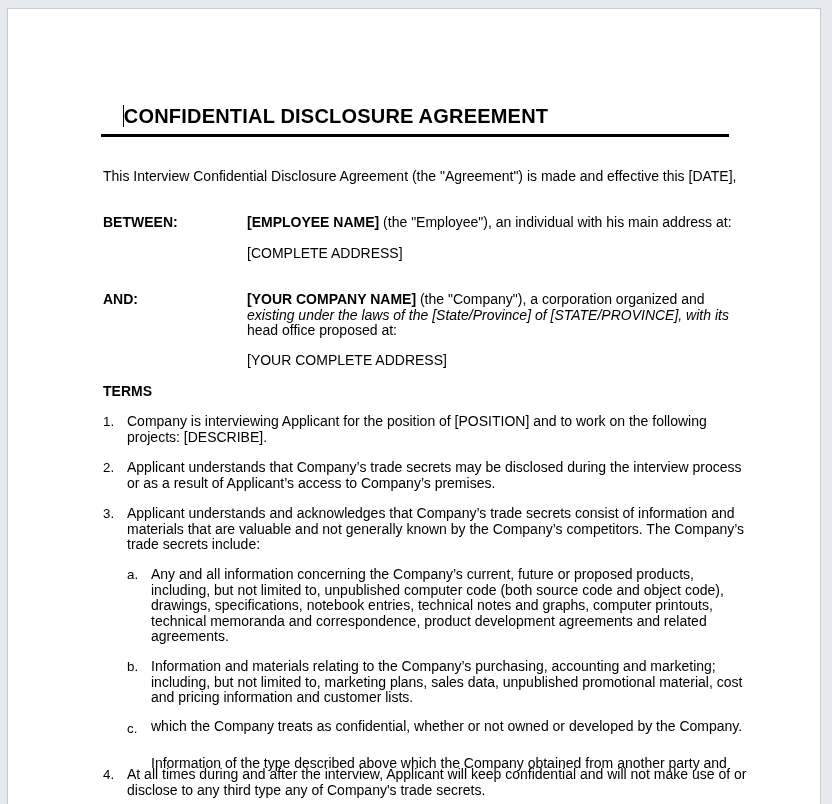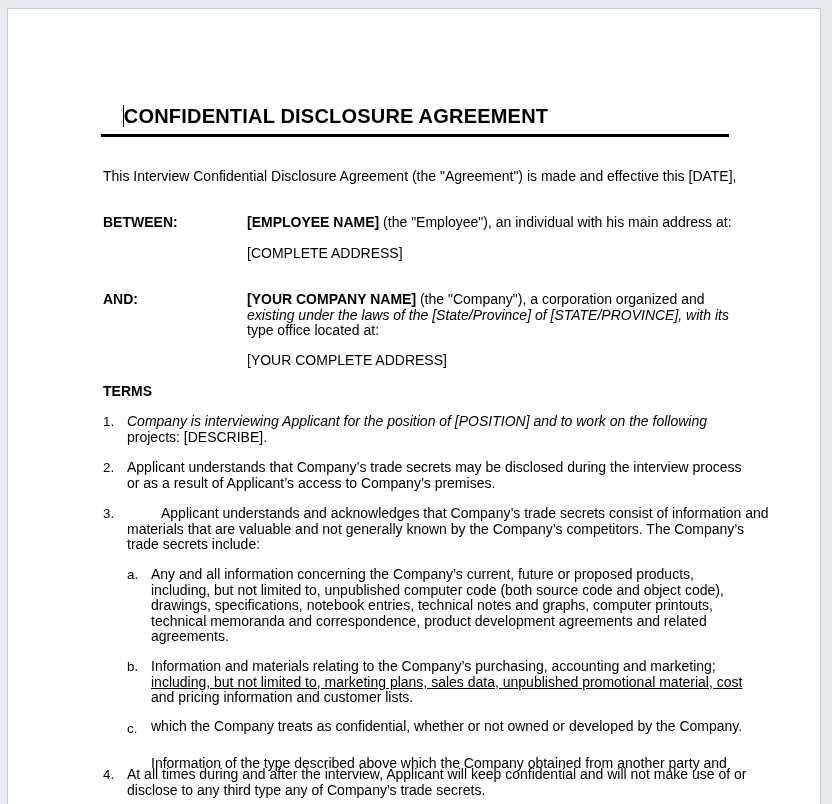--- a/index.html
+++ b/index.html
@@ -83,48 +83,48 @@
 <div class="txt" style="left:247px; top:215px;">
   <span class="b">[EMPLOYEE NAME]</span><span> (the "Employee"), an individual with his main address at:</span>
 </div>
 <div class="txt" style="left:247px; top:246px;">[COMPLETE ADDRESS]</div>
 
 <div class="txt b" style="left:103px; top:292px;">AND:</div>
 <div class="txt" style="left:247px; top:292px;">
   <span class="b">[YOUR COMPANY NAME]</span><span> (the "Company"), a corporation organized and</span>
 </div>
 <div class="txt" style="left:247px; top:307.5px;font-style:italic;">existing under the laws of the [State/Province] of [STATE/PROVINCE], with its</div>
-<div class="txt" style="left:247px; top:323px;">type office located at:</div>
+<div class="txt" style="left:247px; top:323px;">head office proposed at:</div>
 <div class="txt" style="left:247px; top:353px;">[YOUR COMPLETE ADDRESS]</div>
 
 <div class="txt b" style="left:103px; top:384px;">TERMS</div>
 
 <div class="num" style="left:103px; top:414px;">1.</div>
-<div class="txt" style="left:127px; top:414px;font-style:italic;">Company is interviewing Applicant for the position of [POSITION] and to work on the following</div>
+<div class="txt" style="left:127px; top:414px;">Company is interviewing Applicant for the position of [POSITION] and to work on the following</div>
 <div class="txt" style="left:127px; top:429.5px;">projects: [DESCRIBE].</div>
 
 <div class="num" style="left:103px; top:460px;">2.</div>
 <div class="txt" style="left:127px; top:460px;">Applicant understands that Company’s trade secrets may be disclosed during the interview process</div>
 <div class="txt" style="left:127px; top:475.5px;">or as a result of Applicant’s access to Company’s premises.</div>
 
 <div class="num" style="left:103px; top:506px;">3.</div>
-<div class="txt" style="left:127px; top:506px;margin-left:34px;">Applicant understands and acknowledges that Company’s trade secrets consist of information and</div>
+<div class="txt" style="left:127px; top:506px;">Applicant understands and acknowledges that Company’s trade secrets consist of information and</div>
 <div class="txt" style="left:127px; top:521.5px;">materials that are valuable and not generally known by the Company’s competitors. The Company’s</div>
 <div class="txt" style="left:127px; top:537px;">trade secrets include:</div>
 
 <div class="num" style="left:127px; top:567px;">a.</div>
 <div class="txt" style="left:151px; top:567px;">Any and all information concerning the Company’s current, future or proposed products,</div>
 <div class="txt" style="left:151px; top:582.5px;">including, but not limited to, unpublished computer code (both source code and object code),</div>
 <div class="txt" style="left:151px; top:598px;">drawings, specifications, notebook entries, technical notes and graphs, computer printouts,</div>
 <div class="txt" style="left:151px; top:613.5px;">technical memoranda and correspondence, product development agreements and related</div>
 <div class="txt" style="left:151px; top:629px;">agreements.</div>
 
 <div class="num" style="left:127px; top:659px;">b.</div>
 <div class="txt" style="left:151px; top:659px;">Information and materials relating to the Company’s purchasing, accounting and marketing;</div>
-<div class="txt" style="left:151px; top:674.5px;text-decoration:underline;">including, but not limited to, marketing plans, sales data, unpublished promotional material, cost</div>
+<div class="txt" style="left:151px; top:674.5px;">including, but not limited to, marketing plans, sales data, unpublished promotional material, cost</div>
 <div class="txt" style="left:151px; top:690px;">and pricing information and customer lists.</div>
 
 <div class="num" style="left:127px; top:721px;">c.</div>
 <div class="txt" style="left:151px; top:756px;">Information of the type described above which the Company obtained from another party and</div>
 <div class="txt" style="left:151px; top:719px;">which the Company treats as confidential, whether or not owned or developed by the Company.</div>
 
 <div class="num" style="left:103px; top:767px;">4.</div>
 <div class="txt" style="left:127px; top:767px;">At all times during and after the interview, Applicant will keep confidential and will not make use of or</div>
 <div class="txt" style="left:127px; top:782.5px;">disclose to any third type any of Company's trade secrets.</div>
 

